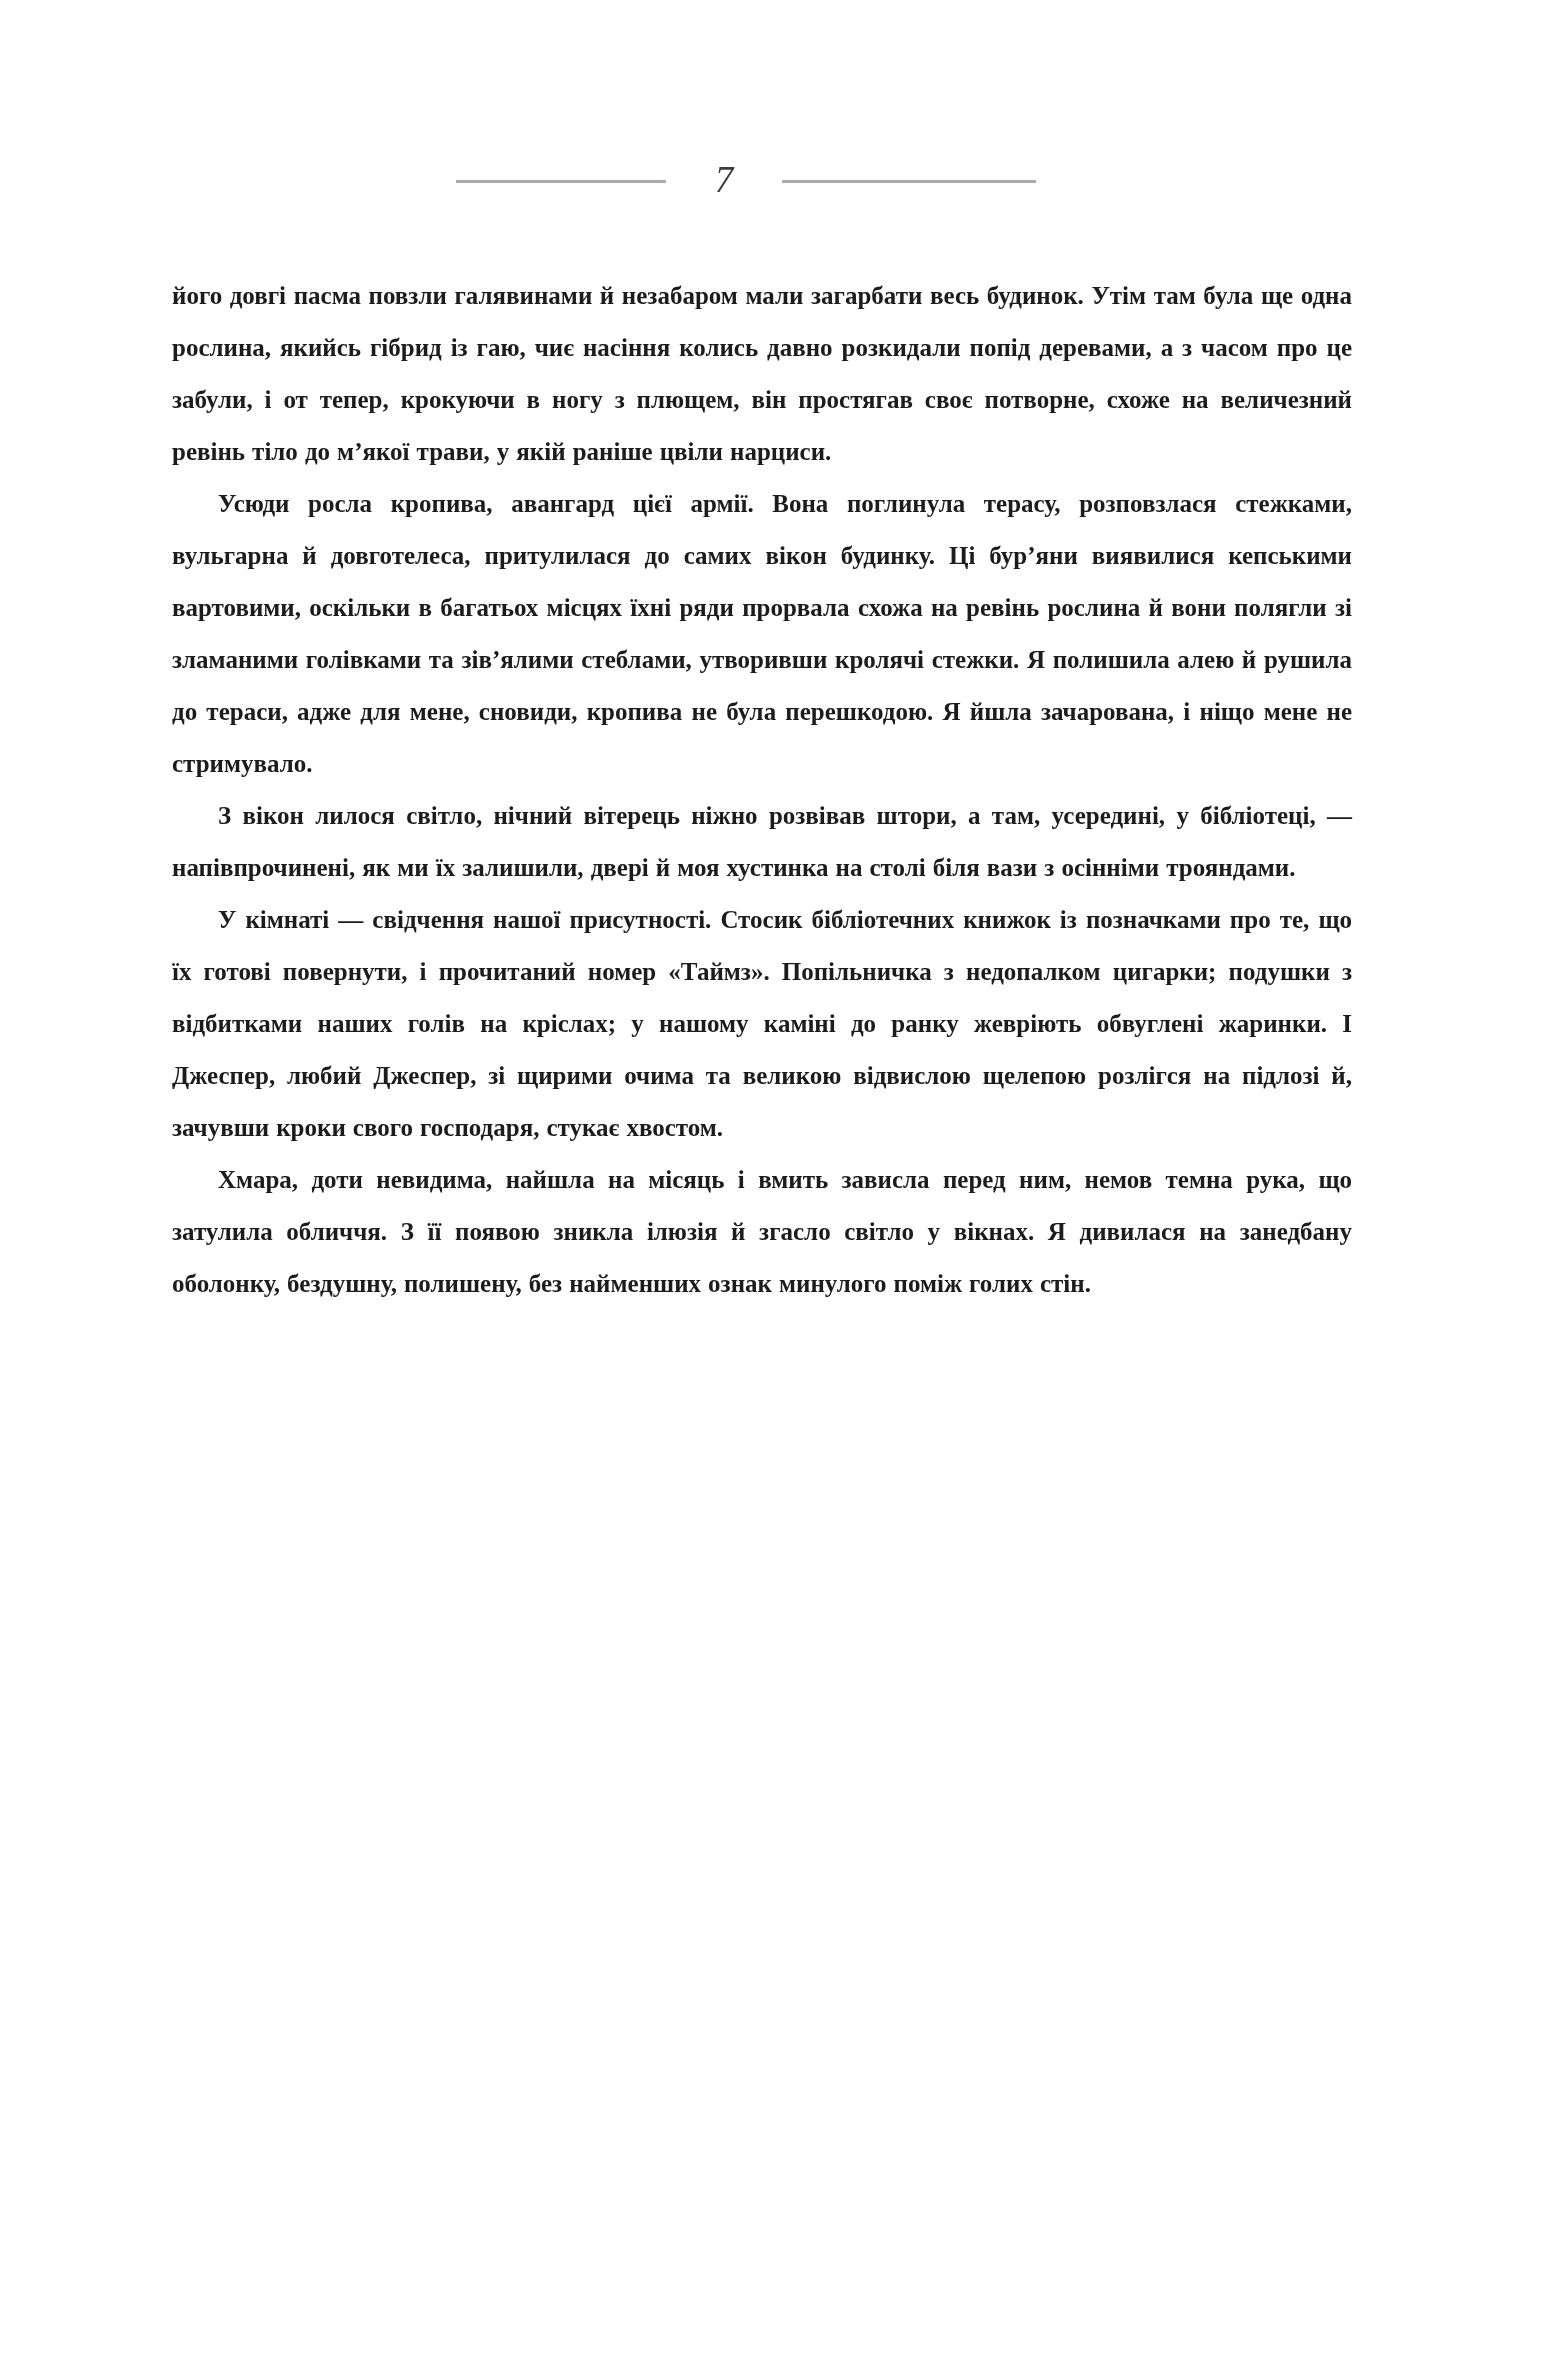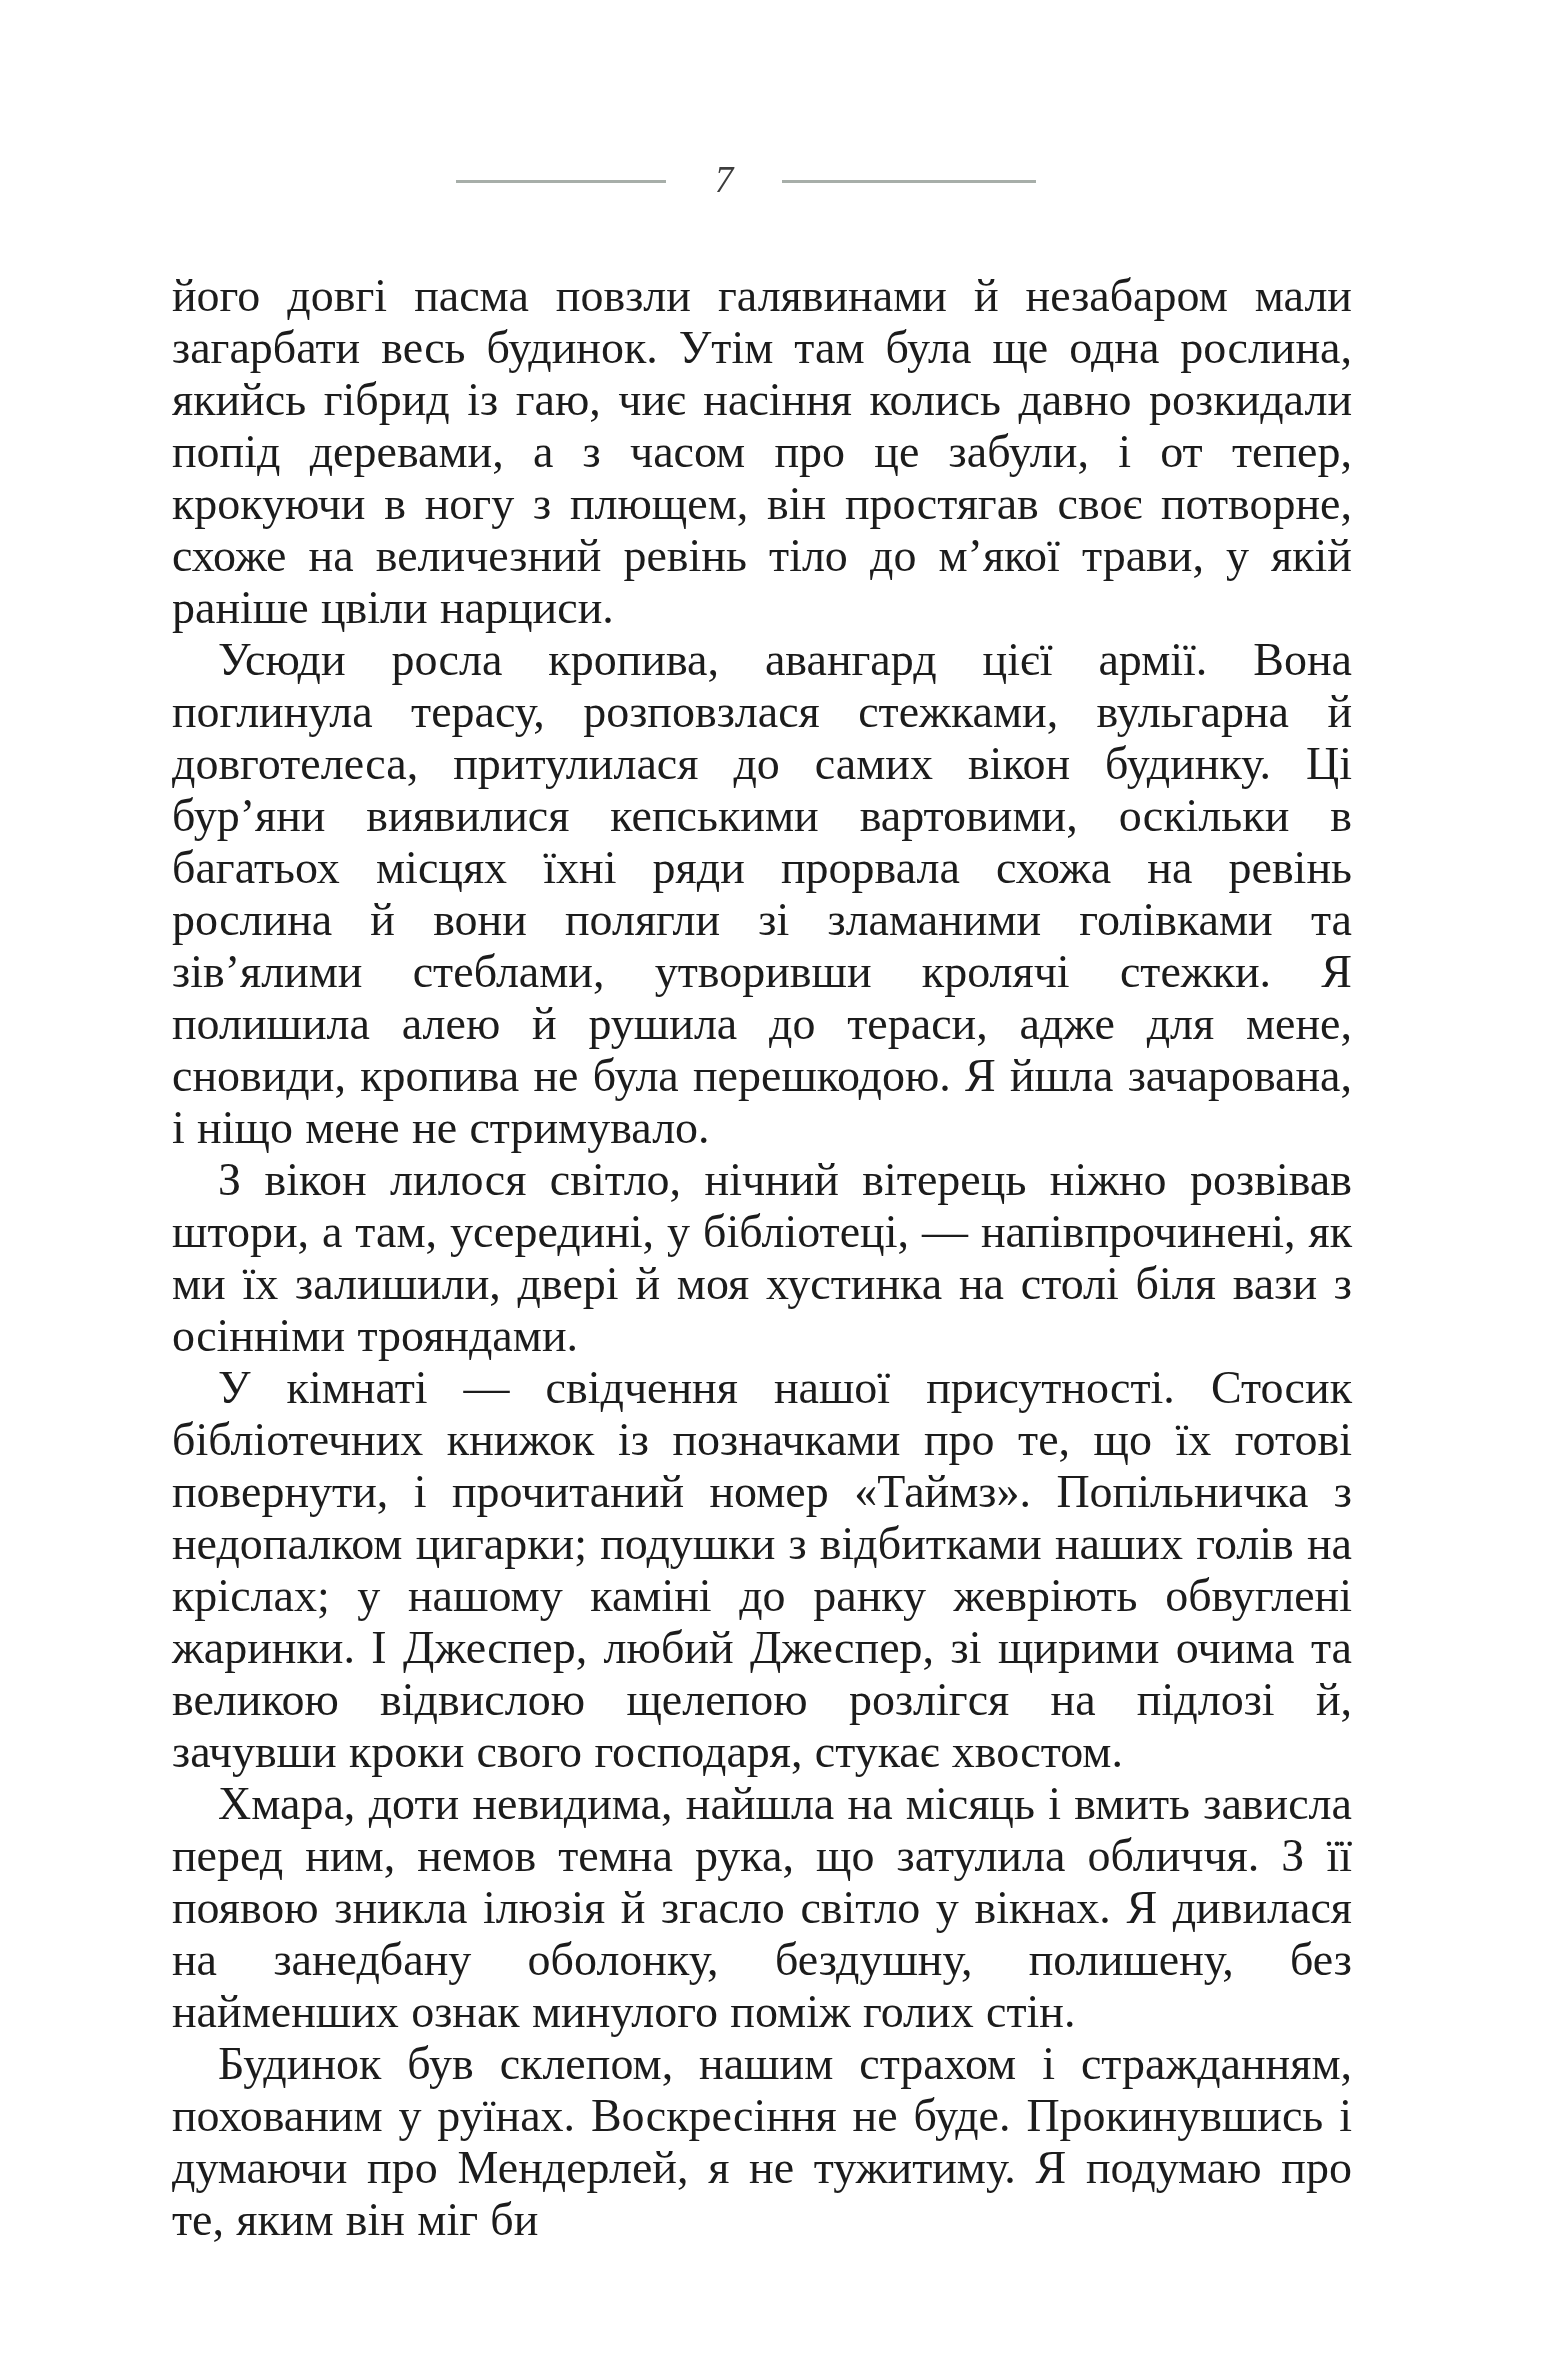--- a/index.html
+++ b/index.html
@@ -40,26 +40,27 @@
     line-height: 1;
     color: #3d3d3d;
     transform: translateY(-2.4px);
   }
   
   .body-text {
     position: absolute;
     top: 270px;
     left: 172px;
     width: 1180px;
-    font-size: 46px;
+    font-size: 25px;
     line-height: 52px;
     text-align: justify;
     hyphens: auto;
     -webkit-hyphens: auto;
     word-spacing: 0.8px;
+    font-weight: bold;
   }
   .body-text p {
     margin: 0;
     padding: 0;
     text-indent: 46px;
   }
   .body-text p.first {
     text-indent: 0;
   }
 </style>
@@ -73,17 +74,16 @@
     <span class="page-number">7</span>
     <span class="rule rule-right"></span>
   </div>
 
   <div class="body-text" lang="uk">
     <p class="first">його довгі пасма повзли галявинами й незабаром мали загарбати весь будинок. Утім там була ще одна рослина, якийсь гібрид із гаю, чиє насіння колись давно розкидали попід деревами, а з часом про це забули, і от тепер, крокуючи в ногу з плющем, він простягав своє потворне, схоже на величезний ревінь тіло до м’якої трави, у якій раніше цвіли нарциси.</p>
     <p>Усюди росла кропива, авангард цієї армії. Вона поглинула терасу, розповзлася стежками, вульгарна й довготелеса, притулилася до самих вікон будинку. Ці бур’яни виявилися кепськими вартовими, оскільки в багатьох місцях їхні ряди прорвала схожа на ревінь рослина й вони полягли зі зламаними голівками та зів’ялими стеблами, утворивши кролячі стежки. Я полишила алею й рушила до тераси, адже для мене, сновиди, кропива не була перешкодою. Я йшла зачарована, і ніщо мене не стримувало.</p>
     <p>З вікон лилося світло, нічний вітерець ніжно розвівав штори, а там, усередині, у бібліотеці, — напівпрочинені, як ми їх залишили, двері й моя хустинка на столі біля вази з осінніми трояндами.</p>
     <p>У кімнаті — свідчення нашої присутності. Стосик бібліотечних книжок із позначками про те, що їх готові повернути, і прочитаний номер «Таймз». Попільничка з недопалком цигарки; подушки з відбитками наших голів на кріслах; у нашому каміні до ранку жевріють обвуглені жаринки. І Джеспер, любий Джеспер, зі щирими очима та великою відвислою щелепою розлігся на підлозі й, зачувши кроки свого господаря, стукає хвостом.</p>
     <p>Хмара, доти невидима, найшла на місяць і вмить зависла перед ним, немов темна рука, що затулила обличчя. З її появою зникла ілюзія й згасло світло у вікнах. Я дивилася на занедбану оболонку, бездушну, полишену, без найменших ознак минулого поміж голих стін.</p>
-    <p>Будинок був склепом, нашим страхом і стражданням, похованим у руїнах. Воскресіння не буде. Прокинувшись і думаючи про Мендерлей, я не тужитиму. Я подумаю про те, яким він міг би</p>
   </div>
 
 </div>
 
 
 </body></html>

